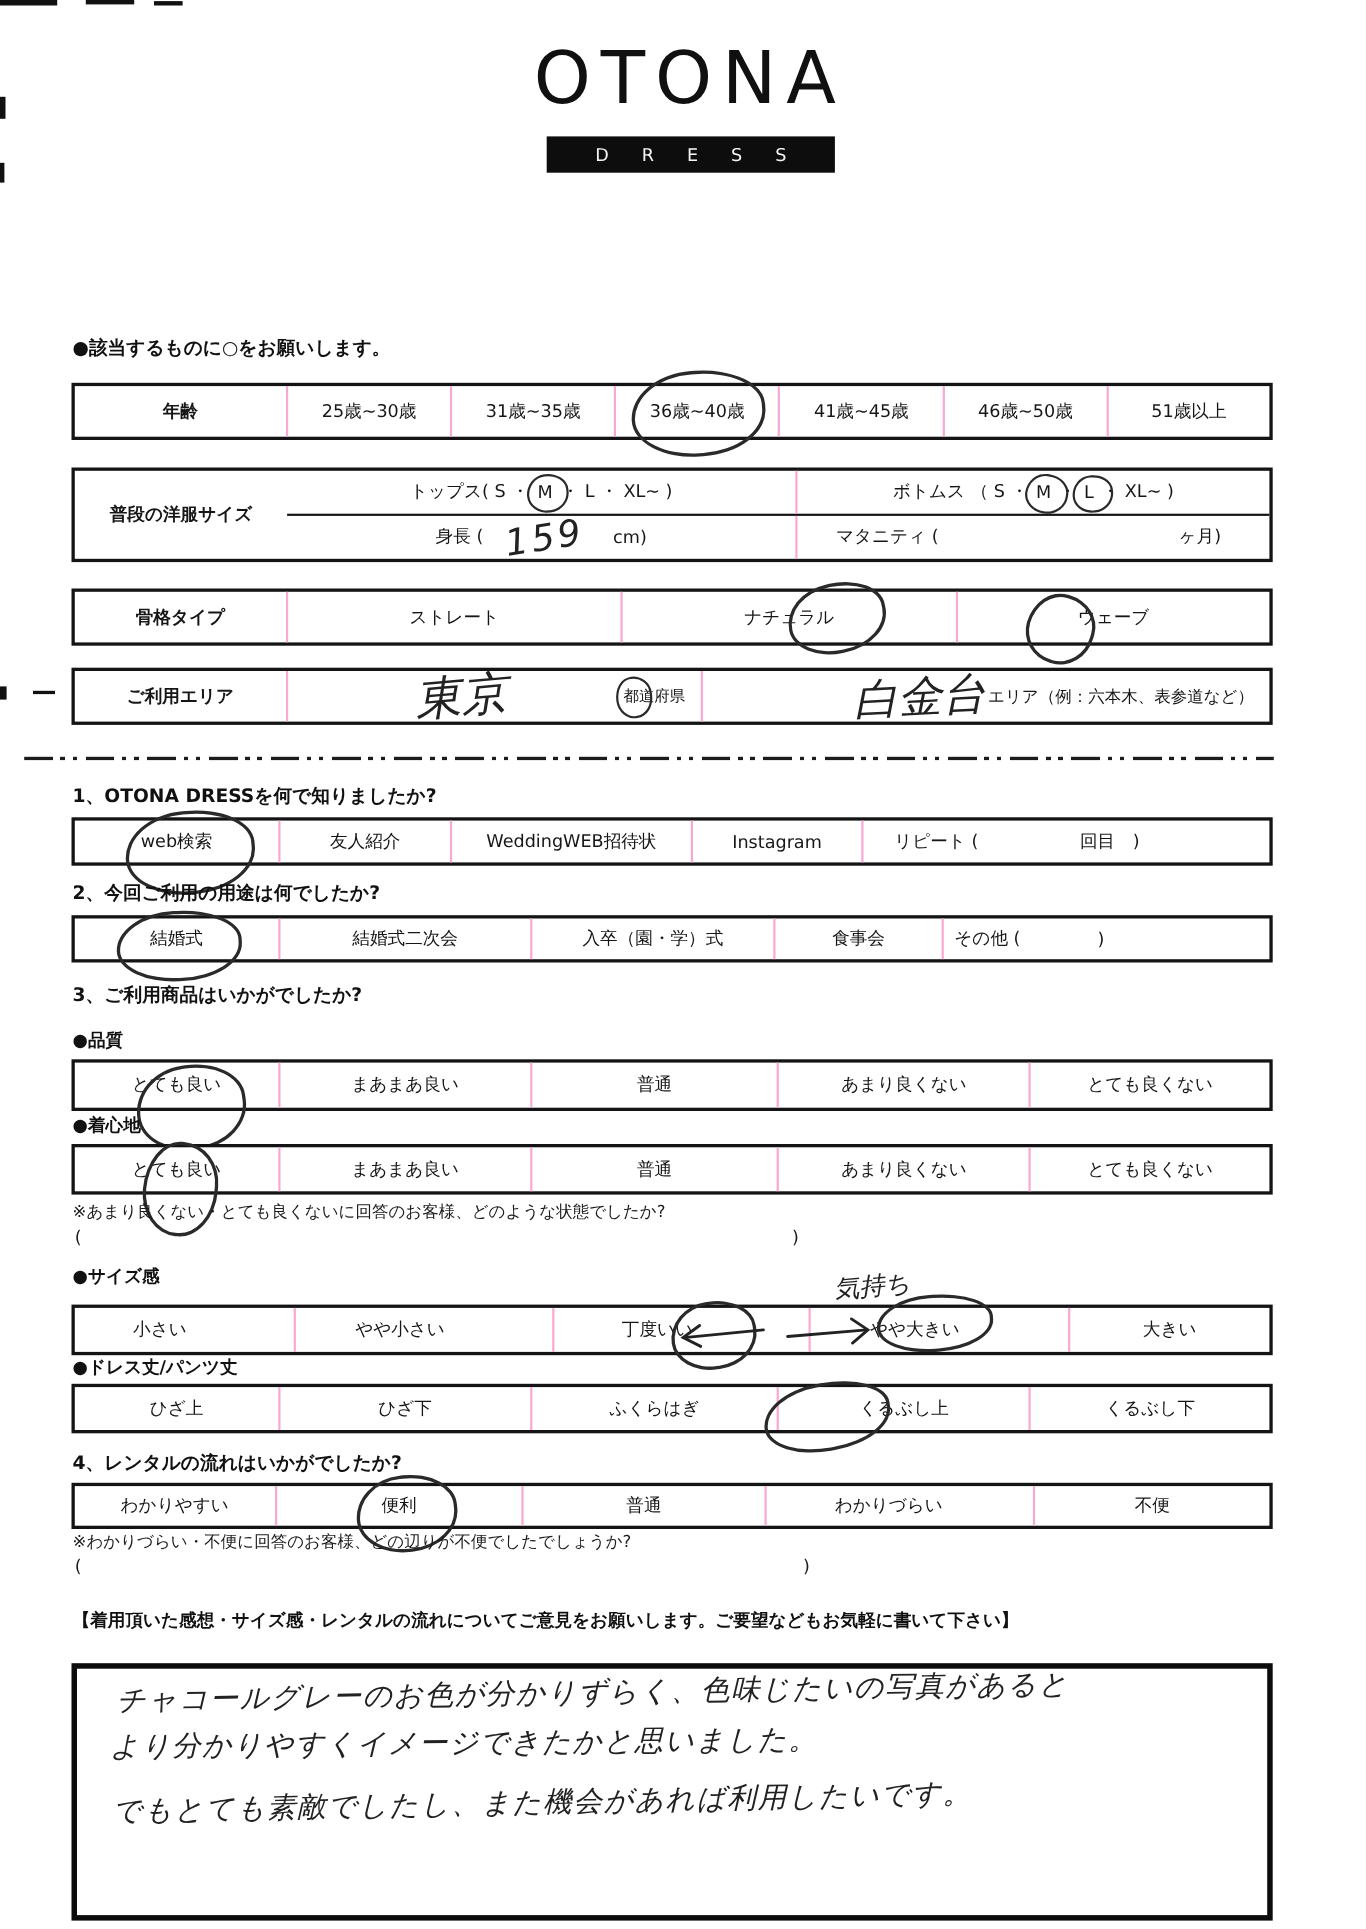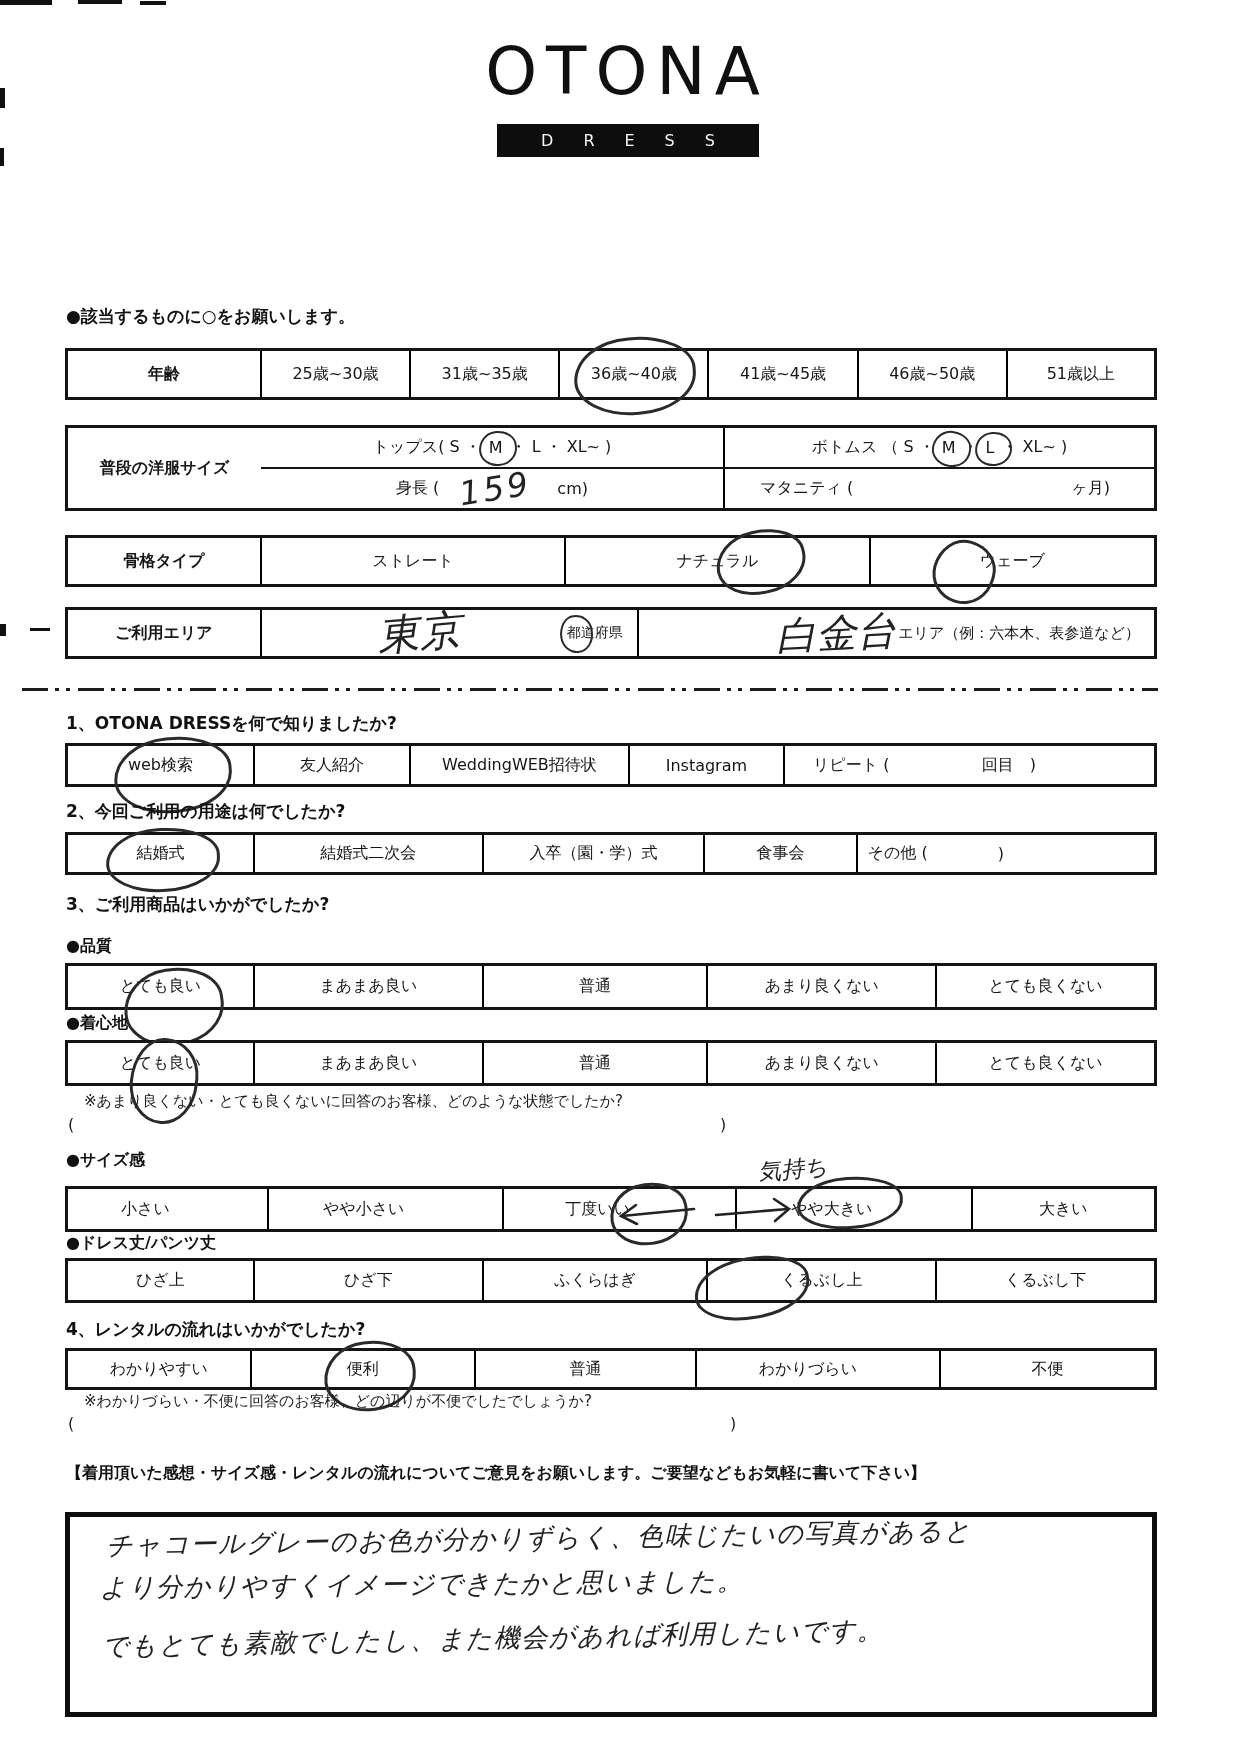--- a/index.html
+++ b/index.html
@@ -9,41 +9,41 @@
   .logo-title{position:absolute;top:38px;left:0;width:1242px;text-align:center;
               font-size:66px;line-height:68px;letter-spacing:9px;font-weight:400;color:#101010;
               transform:translateX(6px);}
   .logo-bar{position:absolute;top:124px;left:497px;width:262px;height:33px;background:#0d0d0d;
             display:flex;align-items:center;justify-content:center;}
   .logo-bar span{color:#f5f5f5;font-size:16px;letter-spacing:30px;text-indent:30px;line-height:1;}
   
   .intro{position:absolute;left:66px;top:160px;font-size:17px;line-height:23.5px;letter-spacing:.4px;color:#1b1b1b;}
   .heading{position:absolute;left:66px;font-weight:bold;font-size:17px;color:#111;}
   .sub-label{position:absolute;left:66px;font-weight:bold;font-size:16px;color:#111;}
-  .note{position:absolute;left:84px;font-size:15px;color:#1b1b1b;}
+  .note{position:absolute;left:66px;font-size:15px;color:#1b1b1b;}
   .paren{position:absolute;font-size:16px;color:#1b1b1b;}
   
   .tbl{position:absolute;left:65px;width:1092px;display:flex;border:3px solid #141414;box-sizing:border-box;background:#fff;}
-  .cell{border-left:2px solid #000000;display:flex;align-items:center;justify-content:center;
+  .cell{border-left:2px solid #f9a8d4;display:flex;align-items:center;justify-content:center;
         position:relative;box-sizing:border-box;font-size:16px;text-align:center;}
   .cell:first-child{border-left:none;}
   .lab{font-weight:bold;}
   .vsplit{display:flex;flex-direction:column;box-sizing:border-box;}
   .vrow{display:flex;flex:1;border-top:2px solid #141414;box-sizing:border-box;}
   .vrow:first-child{border-top:none;}
   .vrow .cell{flex:none;}
   
   .hw{font-style:italic;color:#222;display:inline-block;white-space:nowrap;}
   .circ{position:absolute;border:3px solid #2a2a2a;pointer-events:none;
         border-radius:48% 52% 50% 50%/55% 45% 52% 48%;}
   .rel{position:relative;display:inline-block;}
   
   .dash-divider{position:absolute;left:22px;top:688px;width:1136px;height:3px;
      background:repeating-linear-gradient(90deg,#1c1c1c 0 26px,transparent 26px 33px,#1c1c1c 33px 37px,transparent 37px 44px,#1c1c1c 44px 48px,transparent 48px 56px);}
-  .comment-box{position:absolute;left:65px;top:1512px;width:1092px;height:205px;border:5px solid #0c0c0c;box-sizing:border-box;background:#fff;}
+  .comment-box{position:absolute;left:65px;top:1512px;width:1092px;height:234px;border:5px solid #0c0c0c;box-sizing:border-box;background:#fff;}
   .comment-line{position:absolute;font-size:26px;letter-spacing:1.5px;}
   .artifact{position:absolute;background:#111;}
 </style>
 </head>
 <body>
 
 <div class="page">
 
   <div class="artifact" style="left:0;top:0;width:52px;height:5px;"></div>
   <div class="artifact" style="left:78px;top:0;width:44px;height:4px;"></div>

